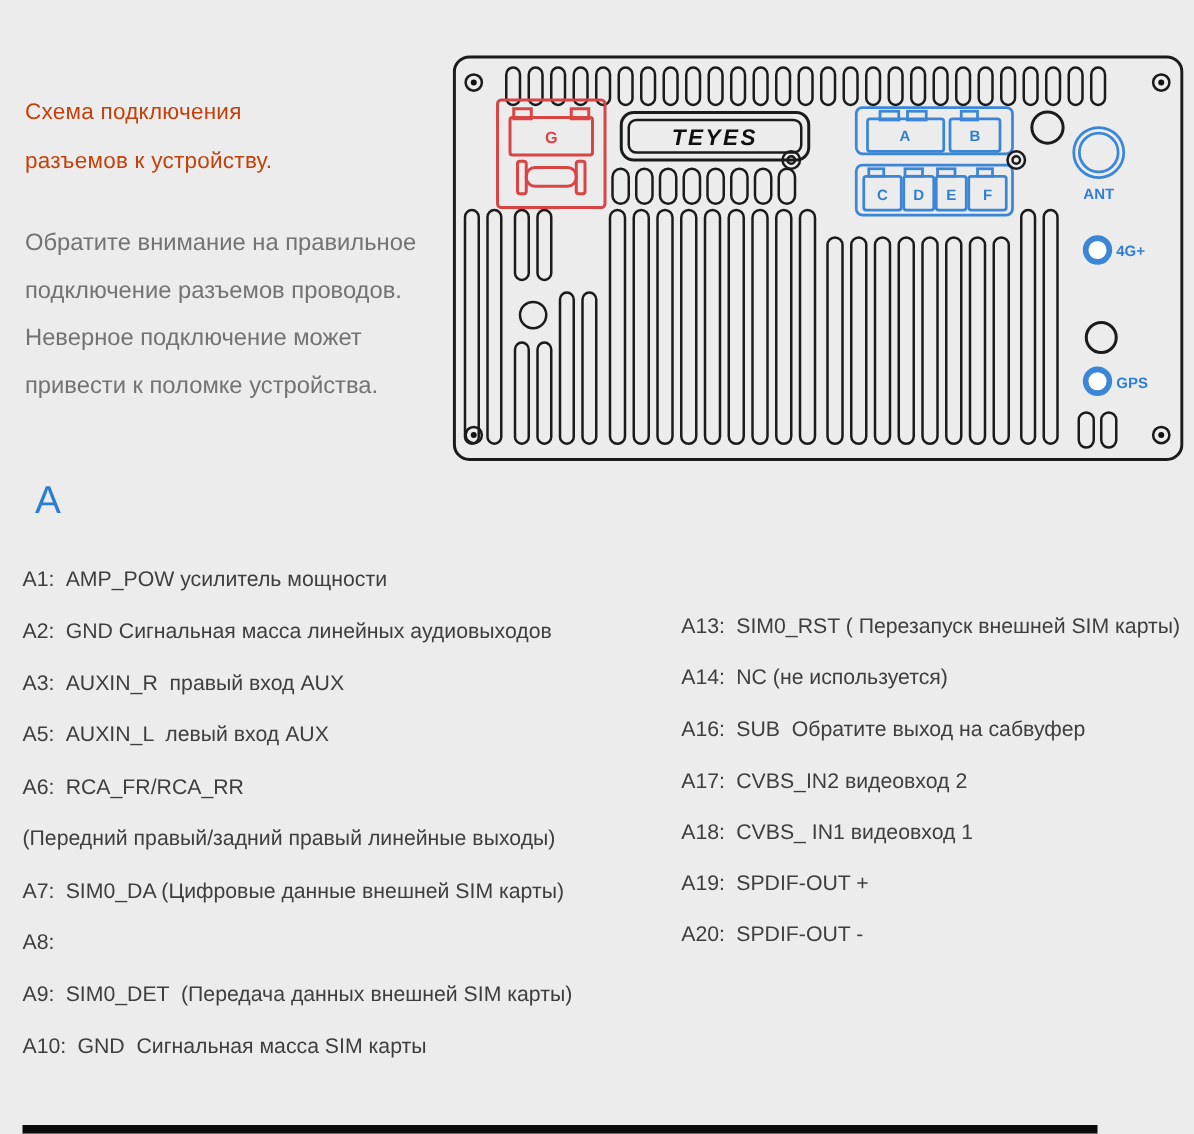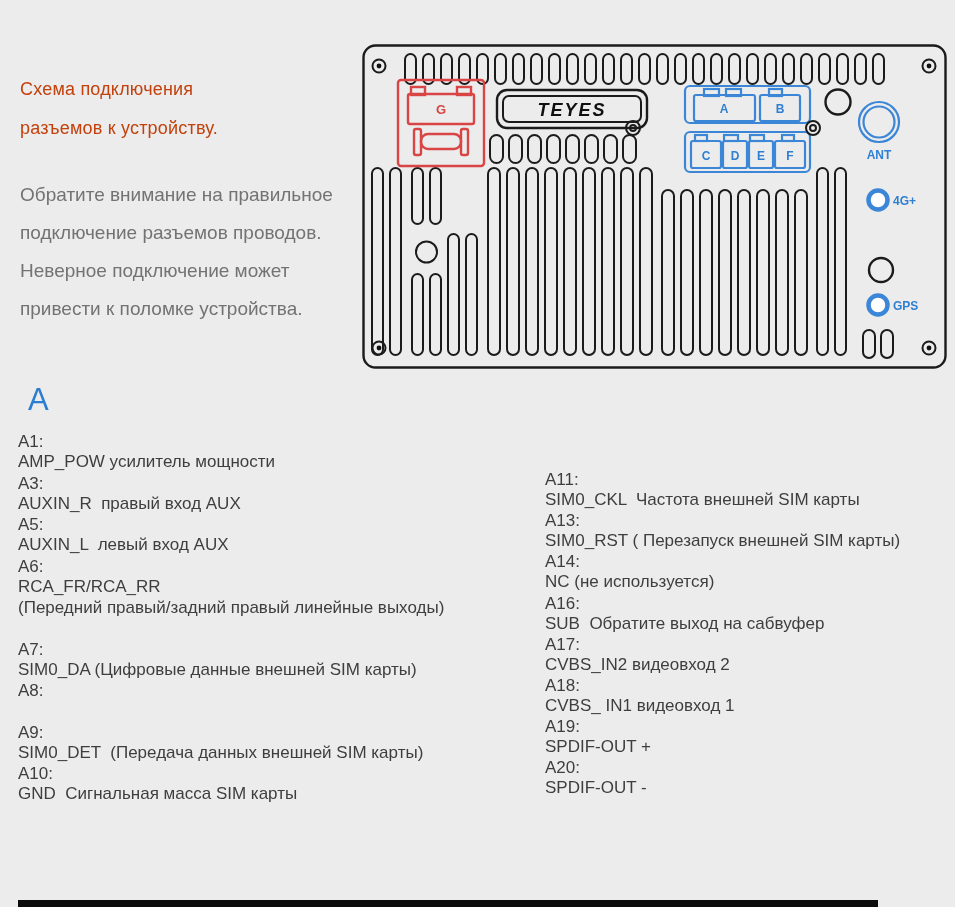--- a/index.html
+++ b/index.html
@@ -25,21 +25,21 @@
   svg .lbl-blue-s{fill:#2f7fd2;font-size:12px;font-weight:bold;text-anchor:start;}
   svg .lbl-red{fill:#d94444;font-size:13px;font-weight:bold;text-anchor:middle;}
   svg .brand{fill:#101010;font-size:18px;font-weight:bold;font-style:italic;
        letter-spacing:2px;text-anchor:middle;}
 
   
   .section-heading{left:28px;top:382px;font-size:31px;color:#2b7dd1;font-weight:500;}
   .pin-col{position:absolute;color:#3e3e3e;font-size:17px;}
   .pin-col.left{left:18px;top:432px;width:505px;}
   .pin-col.right{left:545px;top:470px;width:400px;}
-  .pin-row{display:flex;align-items:flex-start;white-space:pre;flex-direction:column;}
+  .pin-row{display:flex;align-items:flex-end;white-space:pre;}
   .pin-col.left .pin-row{height:41.5px;}
   .pin-col.right .pin-row{height:41.2px;}
   .pin-id:not(:empty){margin-right:9px;}
   .pin-desc{white-space:pre;}
 
   .bottom-bar{left:18px;top:900px;width:860px;height:7px;background:#0b0b0b;}
 </style>
 </head>
 <body>
 
@@ -203,31 +203,31 @@
     </g>
 
     <rect class="thin" x="501" y="286" width="12" height="28" rx="6"></rect>
     <rect class="thin" x="519" y="286" width="12" height="28" rx="6"></rect>
   </svg>
 </div>
 
 <div class="abs section-heading">A</div>
 <div class="pin-col left">
     <div class="pin-row"><span class="pin-id">A1:</span><span class="pin-desc">AMP_POW усилитель мощности</span></div>
+    <div class="pin-row"><span class="pin-id">A2:</span><span class="pin-desc">GND Сигнальная масса линейных аудиовыходов</span></div>
     <div class="pin-row"><span class="pin-id">A3:</span><span class="pin-desc">AUXIN_R  правый вход AUX</span></div>
     <div class="pin-row"><span class="pin-id">A5:</span><span class="pin-desc">AUXIN_L  левый вход AUX</span></div>
     <div class="pin-row"><span class="pin-id">A6:</span><span class="pin-desc">RCA_FR/RCA_RR</span></div>
     <div class="pin-row"><span class="pin-id"></span><span class="pin-desc">(Передний правый/задний правый линейные выходы)</span></div>
     <div class="pin-row"><span class="pin-id">A7:</span><span class="pin-desc">SIM0_DA (Цифровые данные внешней SIM карты)</span></div>
     <div class="pin-row"><span class="pin-id">A8:</span></div>
     <div class="pin-row"><span class="pin-id">A9:</span><span class="pin-desc">SIM0_DET  (Передача данных внешней SIM карты)</span></div>
     <div class="pin-row"><span class="pin-id">A10:</span><span class="pin-desc">GND  Сигнальная масса SIM карты</span></div>
   </div>
 <div class="pin-col right">
-    <div class="pin-row"><span class="pin-id">A11:</span><span class="pin-desc">SIM0_CKL  Частота внешней SIM карты</span></div>
     <div class="pin-row"><span class="pin-id">A13:</span><span class="pin-desc">SIM0_RST ( Перезапуск внешней SIM карты)</span></div>
     <div class="pin-row"><span class="pin-id">A14:</span><span class="pin-desc">NC (не используется)</span></div>
     <div class="pin-row"><span class="pin-id">A16:</span><span class="pin-desc">SUB  Обратите выход на сабвуфер</span></div>
     <div class="pin-row"><span class="pin-id">A17:</span><span class="pin-desc">CVBS_IN2 видеовход 2</span></div>
     <div class="pin-row"><span class="pin-id">A18:</span><span class="pin-desc">CVBS_ IN1 видеовход 1</span></div>
     <div class="pin-row"><span class="pin-id">A19:</span><span class="pin-desc">SPDIF-OUT +</span></div>
     <div class="pin-row"><span class="pin-id">A20:</span><span class="pin-desc">SPDIF-OUT -</span></div>
   </div>
 
 <div class="abs bottom-bar"></div>

